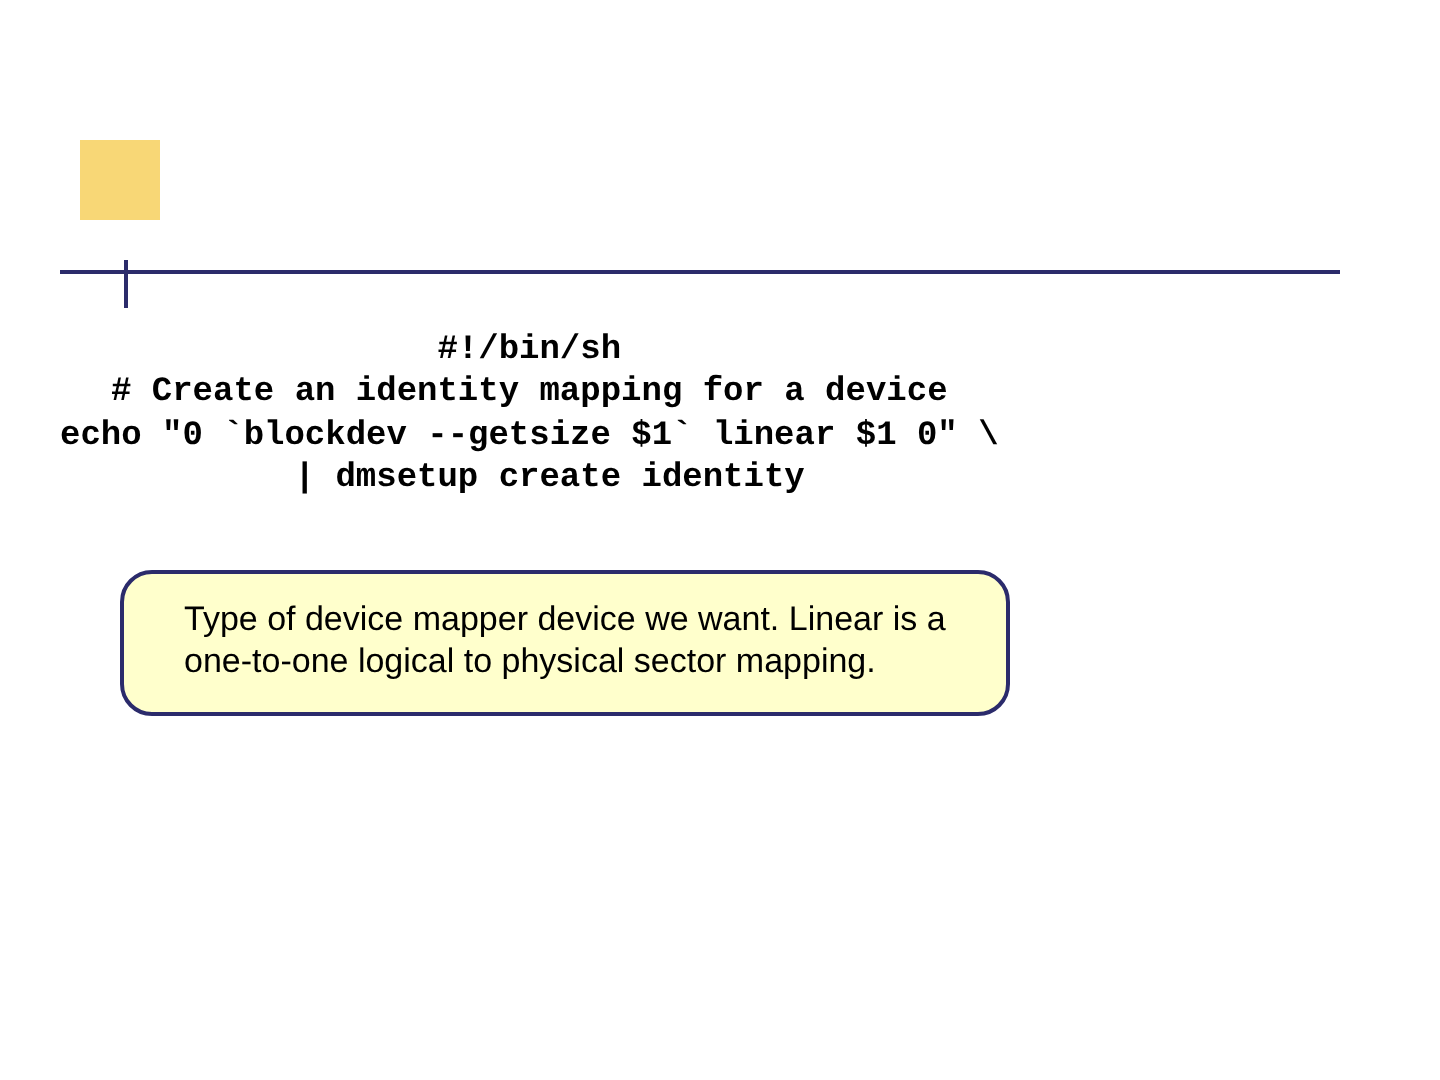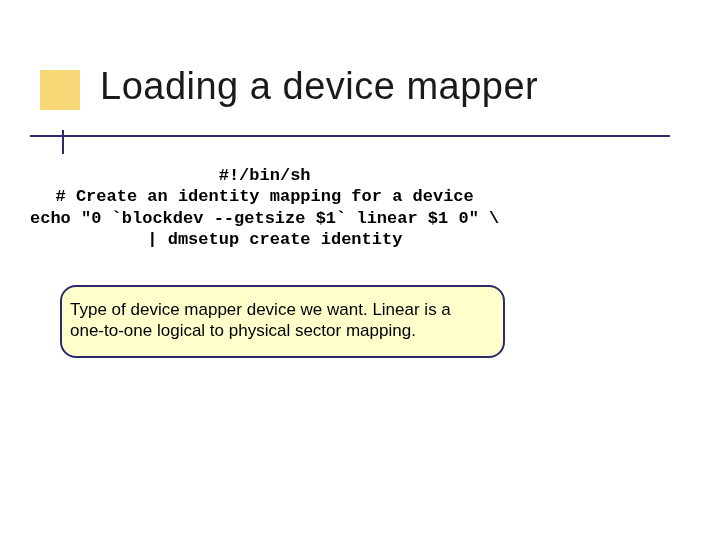--- a/index.html
+++ b/index.html
@@ -59,35 +59,34 @@
     text-align: center;
   }
   .callout {
     position: absolute;
     left: 60px;
     top: 285px;
     width: 445px;
     background: #ffffcc;
     border: 2px solid #2b2b6b;
     border-radius: 16px;
-    padding: 12px 16px 14px 8px;
+    padding: 12px 16px 14px 30px;
     font-family: Arial, Helvetica, sans-serif;
     font-size: 17px;
     color: #000;
     line-height: 1.25;
   }
 </style>
 </head>
 <body>
 
 <div class="slide">
 
   <div class="accent-square"></div>
 
-  <h1 class="title">Loading a device mapper</h1>
 
   <div class="rule"></div>
   <div class="tick"></div>
 
   <div class="code"><span>#!/bin/sh</span>
 <span># Create an identity mapping for a device</span>
 <span>echo "0 `blockdev --getsize $1` linear $1 0" \</span>
 <span>  | dmsetup create identity</span></div>
 
   <div class="callout">

